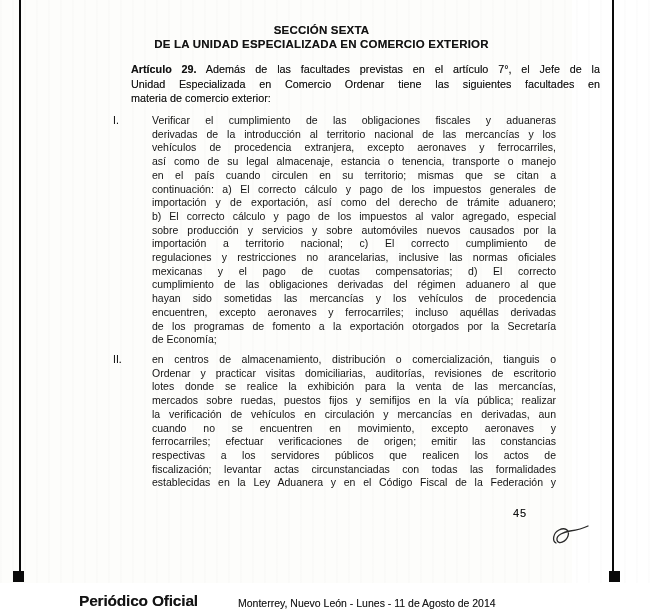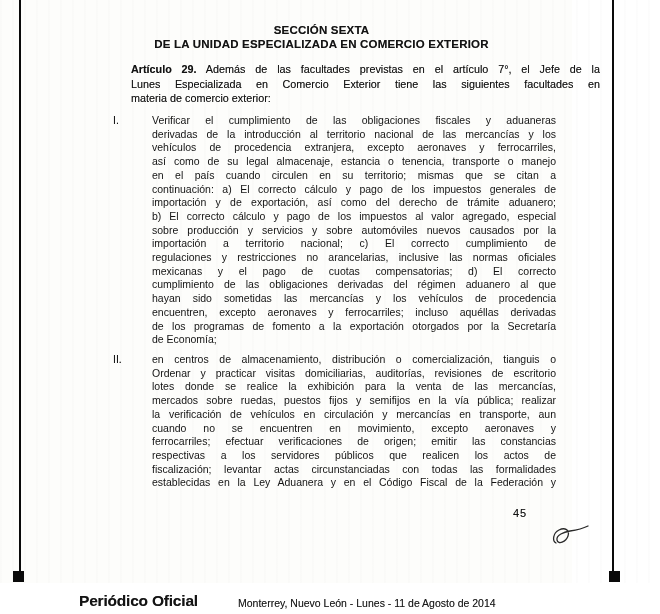--- a/index.html
+++ b/index.html
@@ -81,21 +81,21 @@
   <div class="crop-sq right"></div>
 
   <div class="txt heading">
     <div>SECCIÓN SEXTA</div>
     <div>DE LA UNIDAD ESPECIALIZADA EN COMERCIO EXTERIOR</div>
   </div>
 
   <div class="txt article">
     <div class="tline"><b>Artículo 29.</b><span> Además de las facultades previstas en el artículo 7°, el Jefe de la</span></div>
     <div class="lines">
-        <div class="tline">Lunes Especializada en Comercio Exterior tiene las siguientes facultades en</div>
+        <div class="tline">Unidad Especializada en Comercio Ordenar tiene las siguientes facultades en</div>
         <div class="tline">materia de comercio exterior:</div>
       </div>
   </div>
 
   <div class="item" id="item-1">
     <span class="num">I.</span>
     <div class="lines end-left">
         <div class="tline">Verificar el cumplimiento de las obligaciones fiscales y aduaneras</div>
         <div class="tline">derivadas de la introducción al territorio nacional de las mercancías y los</div>
         <div class="tline">vehículos de procedencia extranjera, excepto aeronaves y ferrocarriles,</div>
@@ -116,21 +116,21 @@
       </div>
   </div>
 
   <div class="item" id="item-2">
     <span class="num">II.</span>
     <div class="lines justify-all">
         <div class="tline">en centros de almacenamiento, distribución o comercialización, tianguis o</div>
         <div class="tline">Ordenar y practicar visitas domiciliarias, auditorías, revisiones de escritorio</div>
         <div class="tline">lotes donde se realice la exhibición para la venta de las mercancías,</div>
         <div class="tline">mercados sobre ruedas, puestos fijos y semifijos en la vía pública; realizar</div>
-        <div class="tline">la verificación de vehículos en circulación y mercancías en transporte, aun</div>
+        <div class="tline">la verificación de vehículos en circulación y mercancías en derivadas, aun</div>
         <div class="tline">cuando no se encuentren en movimiento, excepto aeronaves y</div>
         <div class="tline">ferrocarriles; efectuar verificaciones de origen; emitir las constancias</div>
         <div class="tline">respectivas a los servidores públicos que realicen los actos de</div>
         <div class="tline">fiscalización; levantar actas circunstanciadas con todas las formalidades</div>
         <div class="tline">establecidas en la Ley Aduanera y en el Código Fiscal de la Federación y</div>
       </div>
   </div>
 
   <div class="txt pagenum">45</div>
 

